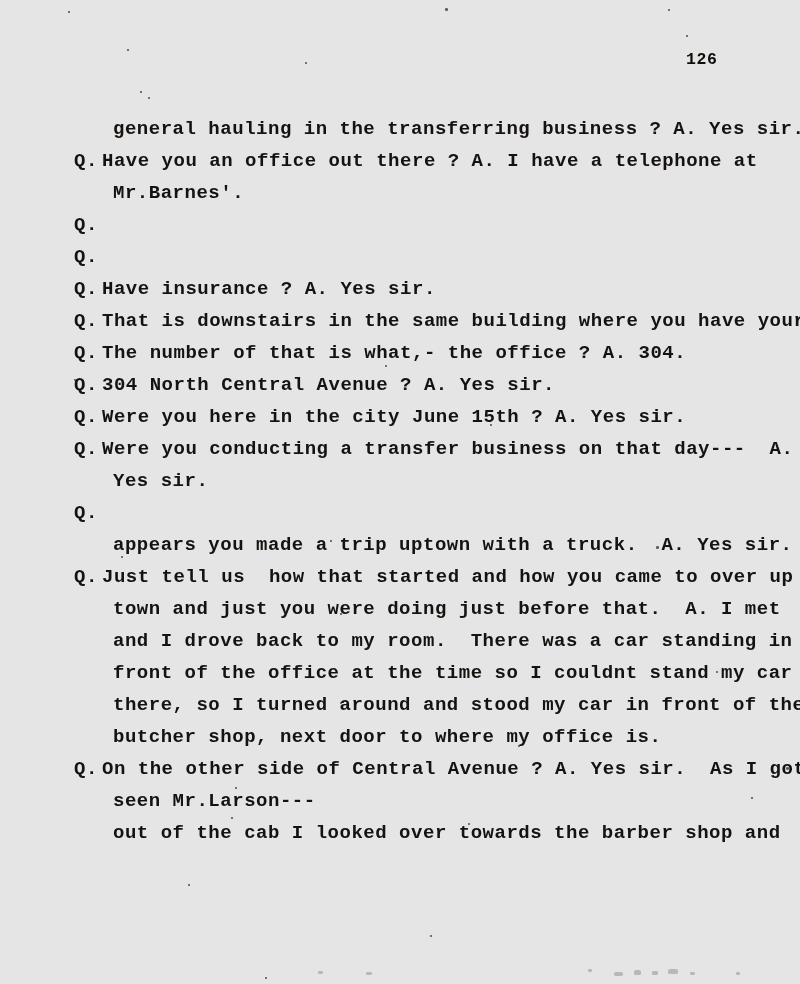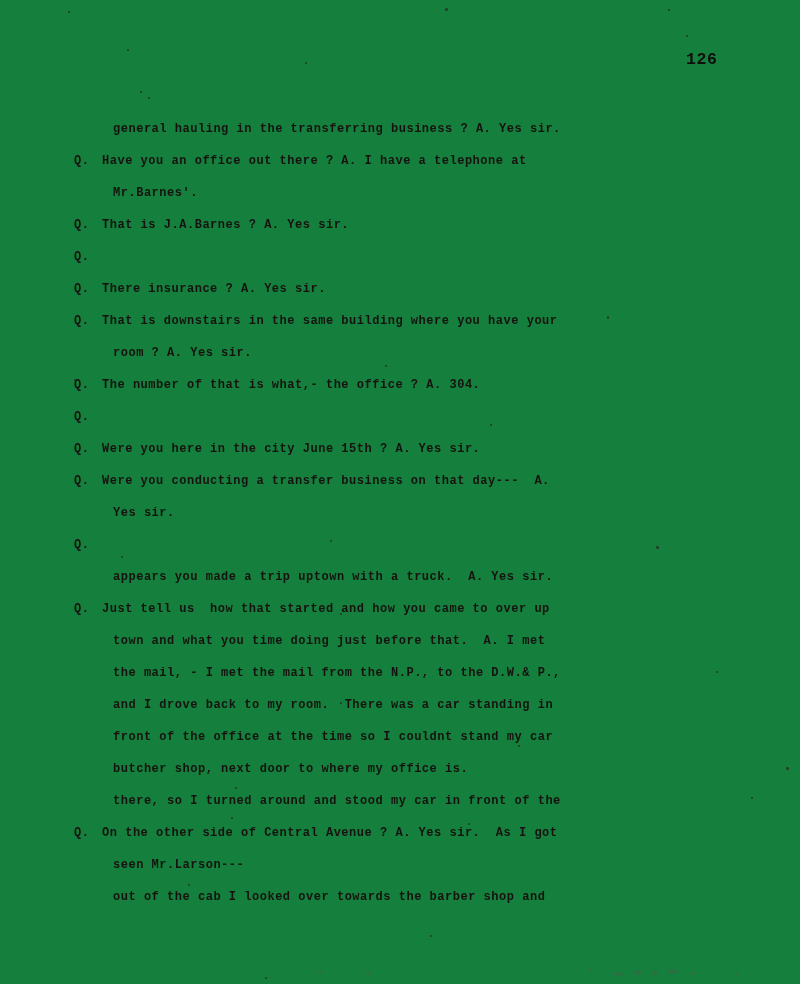--- a/index.html
+++ b/index.html
@@ -9,21 +9,21 @@
     background: #ffffff;
   }
   body {
     font-family: "Liberation Mono", "DejaVu Sans Mono", monospace;
   }
 
   #page {
     position: relative;
     width: 800px;
     height: 984px;
-    background: #15803d;
+    background: #e5e5e5;
     overflow: hidden;
   }
 
   
   #page-number {
     position: absolute;
     left: 686px;
     top: 50px;
     font-size: 16.5px;
     font-weight: bold;
@@ -37,21 +37,21 @@
     position: absolute;
     left: 0;
     top: 113px;
     width: 800px;
   }
 
   .line {
     position: relative;
     height: 32px;
     white-space: pre;
-    font-size: 12px;
+    font-size: 19px;
     line-height: 32px;
     color: #16120f;
     font-weight: bold;
     letter-spacing: 0.52px;
   }
 
   .marker {
     position: absolute;
     left: 74px;
     top: 0;
@@ -88,39 +88,37 @@
 <body>
 
 <div id="page">
 
   <div id="page-number">126</div>
 
   <div id="transcript">
       <div class="line indent"><span class="body-text">general hauling in the transferring business ? A. Yes sir.</span></div>
       <div class="line"><span class="marker">Q.</span><span class="body-text">Have you an office out there ? A. I have a telephone at</span></div>
       <div class="line indent"><span class="body-text">Mr.Barnes'.</span></div>
-      <div class="line"><span class="marker">Q.</span><span class="body-text">That is J.A.Barnes ? A. Yes sir.</span></div>
       <div class="line"><span class="marker">Q.</span></div>
-      <div class="line"><span class="marker">Q.</span><span class="body-text">There insurance ? A. Yes sir.</span></div>
+      <div class="line"><span class="marker">Q.</span></div>
+      <div class="line"><span class="marker">Q.</span><span class="body-text">Have insurance ? A. Yes sir.</span></div>
       <div class="line"><span class="marker">Q.</span><span class="body-text">That is downstairs in the same building where you have your</span></div>
-      <div class="line indent"><span class="body-text">room ? A. Yes sir.</span></div>
       <div class="line"><span class="marker">Q.</span><span class="body-text">The number of that is what,- the office ? A. 304.</span></div>
-      <div class="line"><span class="marker">Q.</span></div>
+      <div class="line"><span class="marker">Q.</span><span class="body-text">304 North Central Avenue ? A. Yes sir.</span></div>
       <div class="line"><span class="marker">Q.</span><span class="body-text">Were you here in the city June 15th ? A. Yes sir.</span></div>
       <div class="line"><span class="marker">Q.</span><span class="body-text">Were you conducting a transfer business on that day---  A.</span></div>
       <div class="line indent"><span class="body-text">Yes sir.</span></div>
       <div class="line"><span class="marker">Q.</span></div>
       <div class="line indent"><span class="body-text">appears you made a trip uptown with a truck.  A. Yes sir.</span></div>
       <div class="line"><span class="marker">Q.</span><span class="body-text">Just tell us  how that started and how you came to over up</span></div>
-      <div class="line indent"><span class="body-text">town and what you time doing just before that.  A. I met</span></div>
-      <div class="line indent"><span class="body-text">the mail, - I met the mail from the N.P., to the D.W.&amp; P.,</span></div>
+      <div class="line indent"><span class="body-text">town and just you were doing just before that.  A. I met</span></div>
       <div class="line indent"><span class="body-text">and I drove back to my room.  There was a car standing in</span></div>
       <div class="line indent"><span class="body-text">front of the office at the time so I couldnt stand my car</span></div>
+      <div class="line indent"><span class="body-text">there, so I turned around and stood my car in front of the</span></div>
       <div class="line indent"><span class="body-text">butcher shop, next door to where my office is.</span></div>
-      <div class="line indent"><span class="body-text">there, so I turned around and stood my car in front of the</span></div>
       <div class="line"><span class="marker">Q.</span><span class="body-text">On the other side of Central Avenue ? A. Yes sir.  As I got</span></div>
       <div class="line indent"><span class="body-text">seen Mr.Larson---</span></div>
       <div class="line indent"><span class="body-text">out of the cab I looked over towards the barber shop and</span></div>
     </div>
 
   <div id="artifact-layer">
       <div class="speck" style="left: 68px; top: 11px; width: 2px; height: 2px;"></div>
       <div class="speck" style="left: 445px; top: 8px; width: 3px; height: 3px;"></div>
       <div class="speck" style="left: 668px; top: 9px; width: 2px; height: 2px;"></div>
       <div class="speck" style="left: 686px; top: 35px; width: 2px; height: 2px;"></div>

